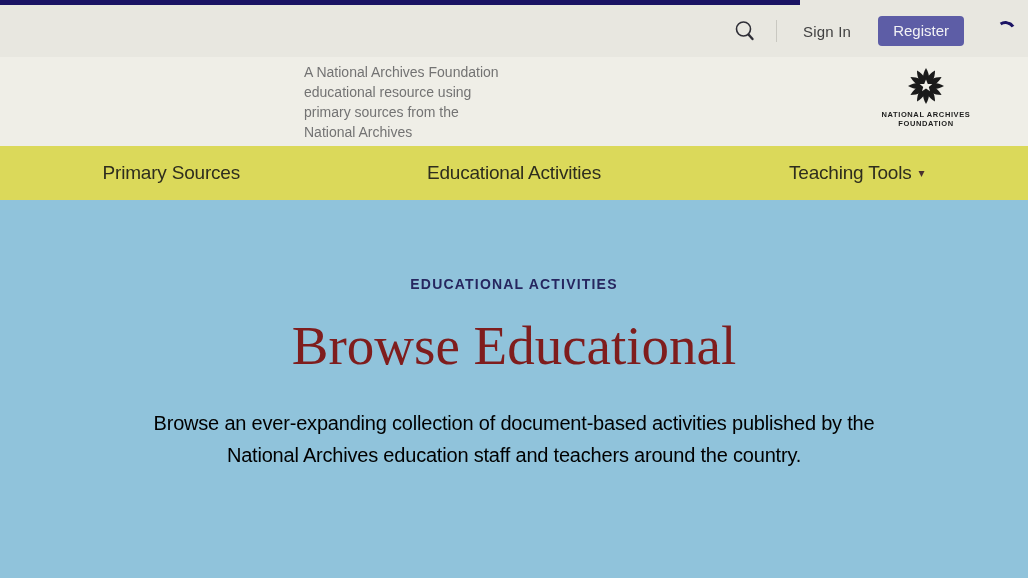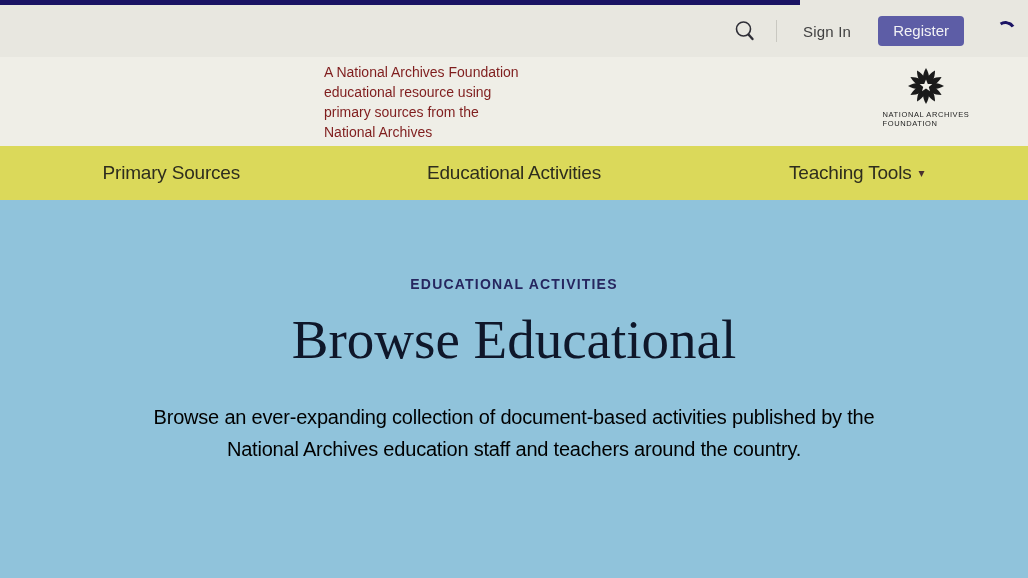--- a/index.html
+++ b/index.html
@@ -57,29 +57,29 @@
     font-family: "Liberation Sans", sans-serif; font-weight: bold;
     font-size: 38px; letter-spacing: -1px; color: #79b7e2;
     -webkit-text-stroke: 2px #263069;
   }
   .teach {
     font-family: "Liberation Serif", serif; font-style: italic;
     font-size: 42px; color: #283070; margin-left: 1px;
   }
   .tagline {
     position: absolute; left: 304px; top: 5px; width: 205px;
-    font-size: 14px; line-height: 20px; color: #7f1d1d; margin-left: 20px;
+    font-size: 14px; line-height: 20px; color: #737373;
   }
   .naf {
     position: absolute; left: 876px; top: 8px; width: 100px;
     display: flex; flex-direction: column; align-items: center; cursor: pointer;
   }
   .naf-text {
-    margin-top: 3px; text-align: left; color: #1d1d1d;
-    font-size: 7.5px; letter-spacing: 0.6px; line-height: 9px; font-weight: normal;
+    margin-top: 3px; text-align: center; color: #1d1d1d;
+    font-size: 7.5px; letter-spacing: 0.6px; line-height: 9px; font-weight: bold;
   }
 
   
   .main-nav {
     width: 100%; height: 54px; background: #dbd95a;
     display: flex; align-items: center;
   }
   .nav-item {
     flex: 1 1 0; text-align: center; text-decoration: none; cursor: pointer;
     font-size: 19px; color: #2e2d1e; letter-spacing: -0.2px;
@@ -90,22 +90,22 @@
   .hero {
     width: 100%; height: 378px; background: #90c3db;
     display: flex; flex-direction: column; align-items: center;
     padding-top: 76px; text-align: center;
   }
   .kicker {
     font-size: 14px; font-weight: bold; letter-spacing: 1.2px;
     color: #26265f;
   }
   .hero-title {
-    margin-top: 14px; font-family: "Liberation Serif", serif; font-weight: normal;
-    font-size: 55px; line-height: 67px; color: #0f172a;
+    margin-top: 20px; font-family: "Liberation Serif", serif; font-weight: normal;
+    font-size: 55px; line-height: 67px; color: #7f1d1d;
   }
   .desc {
     margin-top: 28px; max-width: 770px;
     font-size: 20px; line-height: 32px; color: #000000; letter-spacing: -0.2px;
   }
 </style>
 </head>
 <body>
 
 <div class="page">

